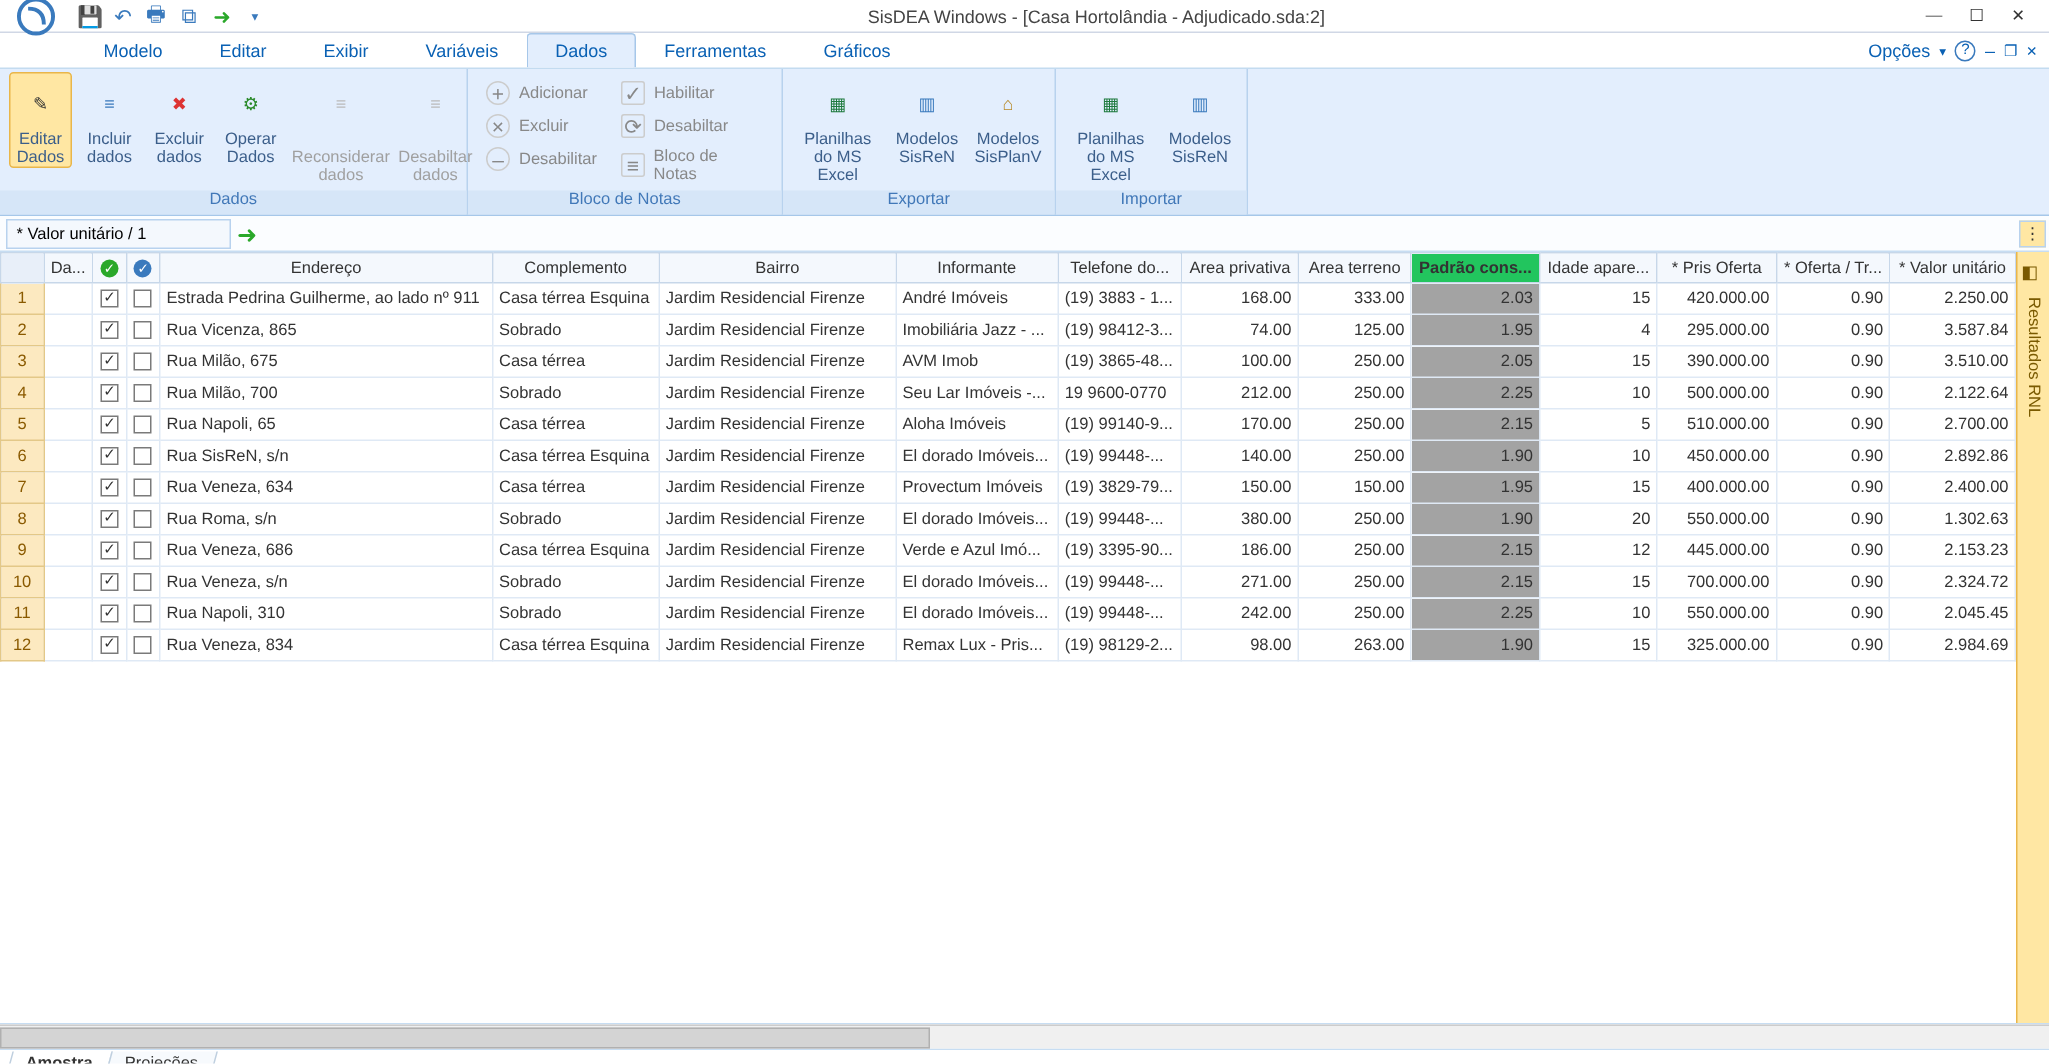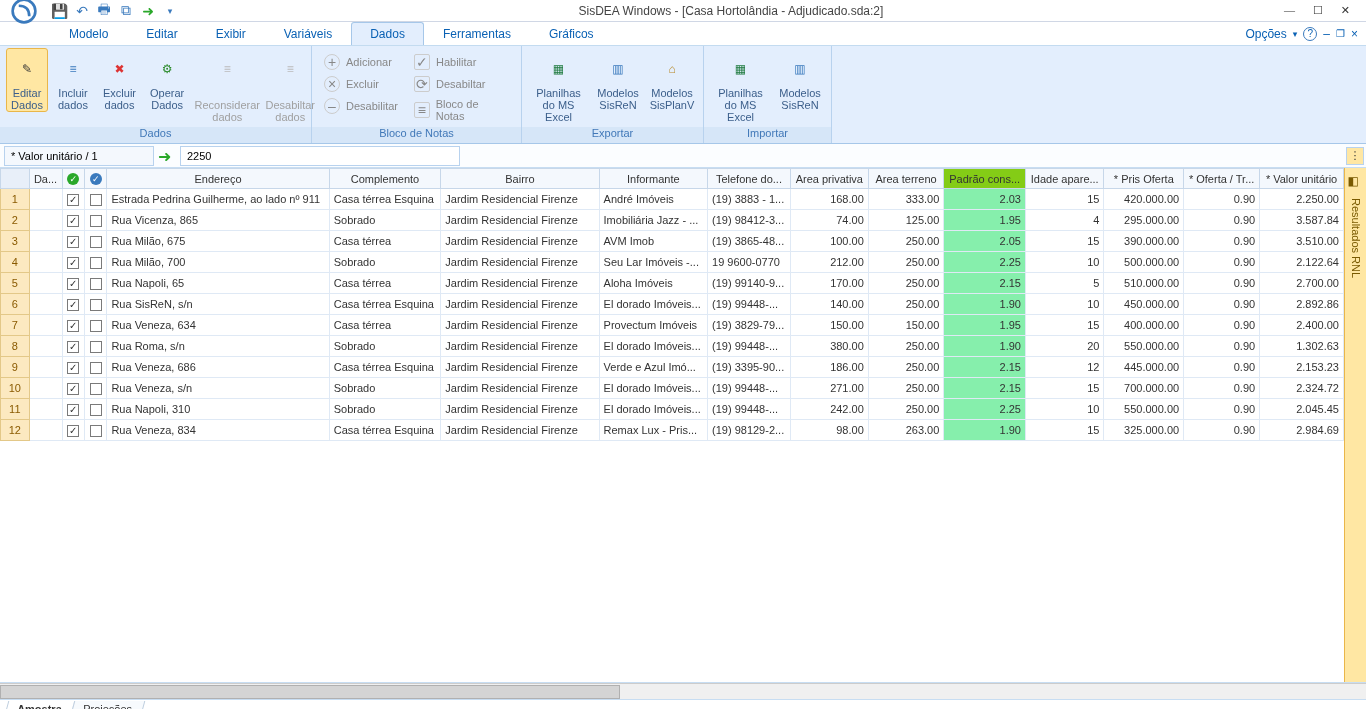--- a/index.html
+++ b/index.html
@@ -41,26 +41,26 @@
 .formulabar .arrow { width: 18px; height: 18px; margin: 0 4px; color: #2aa82a; font-size: 16px; }
 .formulabar .val { flex: 0 0 280px; border: 1px solid #b8d2ee; height: 20px; padding: 2px 6px; background: #fff; font-size: 11px; }
 .formulabar .righticons { margin-left: auto; display: flex; gap: 2px; padding-right: 2px; }
 .formulabar .righticons span { width: 18px; height: 18px; border: 1px solid #b8d2ee; display: flex; align-items: center; justify-content: center; font-size: 11px; }
 
 
 .gridwrap { position: relative; height: 515px; display: flex; border-bottom: 1px solid #c7ddf2; }
 .grid { flex: 1; overflow: auto; }
 table { border-collapse: collapse; width: 100%; }
 th { background: #f4f8fd; border: 1px solid #c7d7e9; font-weight: normal; font-size: 11px; padding: 2px 4px; height: 20px; color: #333; position: sticky; top: 0; white-space: nowrap; overflow: hidden; margin-left: 24px; }
-th.highlightcol { background: #84cc16; font-weight: normal; }
+th.highlightcol { background: #22c55e; font-weight: bold; }
 td { border: 1px solid #dfe9f5; font-size: 11px; padding: 1px 4px; height: 21px; white-space: nowrap; overflow: hidden; }
 td.rownum { background: #fce9c0; text-align: center; color: #8a5a00; border: 1px solid #e3c888; width: 28px; }
 td.chk { text-align: center; width: 22px; }
 td.num { text-align: right; }
-td.hl { background: #86efac; text-align: right; }
+td.hl { background: #a3a3a3; text-align: right; }
 th.corner { background: #e8eff9; width: 28px; }
 th.chkh { width: 22px; text-align: center; }
 .chkbox { width: 12px; height: 12px; border: 1px solid #7a7a7a; display: inline-block; vertical-align: middle; }
 .chkbox.checked::after { content: "✓"; font-size: 10px; line-height: 10px; color: #333; position: relative; top: -2px; }
 
 .sidebar { width: 22px; background: #ffe7a3; border-left: 1px solid #e9b64a; display: flex; flex-direction: column; align-items: center; padding-top: 6px; }
 .sidebar .sic { width: 16px; height: 16px; margin-bottom: 4px; }
 .sidebar .vtext { writing-mode: vertical-rl; font-size: 11px; color: #7a5a00; margin-top: 4px; }
 
 
@@ -224,21 +224,20 @@
 SisReN</div>
         </div>
     </div>
     <div class="label">Importar</div>
   </div>
 </div>
 
 <div class="formulabar">
   <input class="cellref" value="* Valor unitário / 1" style="">
   <span class="arrow">➜</span>
-  <input class="val" value="2250" style="">
   <div class="righticons">
     <span style="background:#ffe7a3">⋮</span>
   </div>
 </div>
 
 <div class="gridwrap">
   <div class="grid">
     <table>
       <thead>
         <tr>

